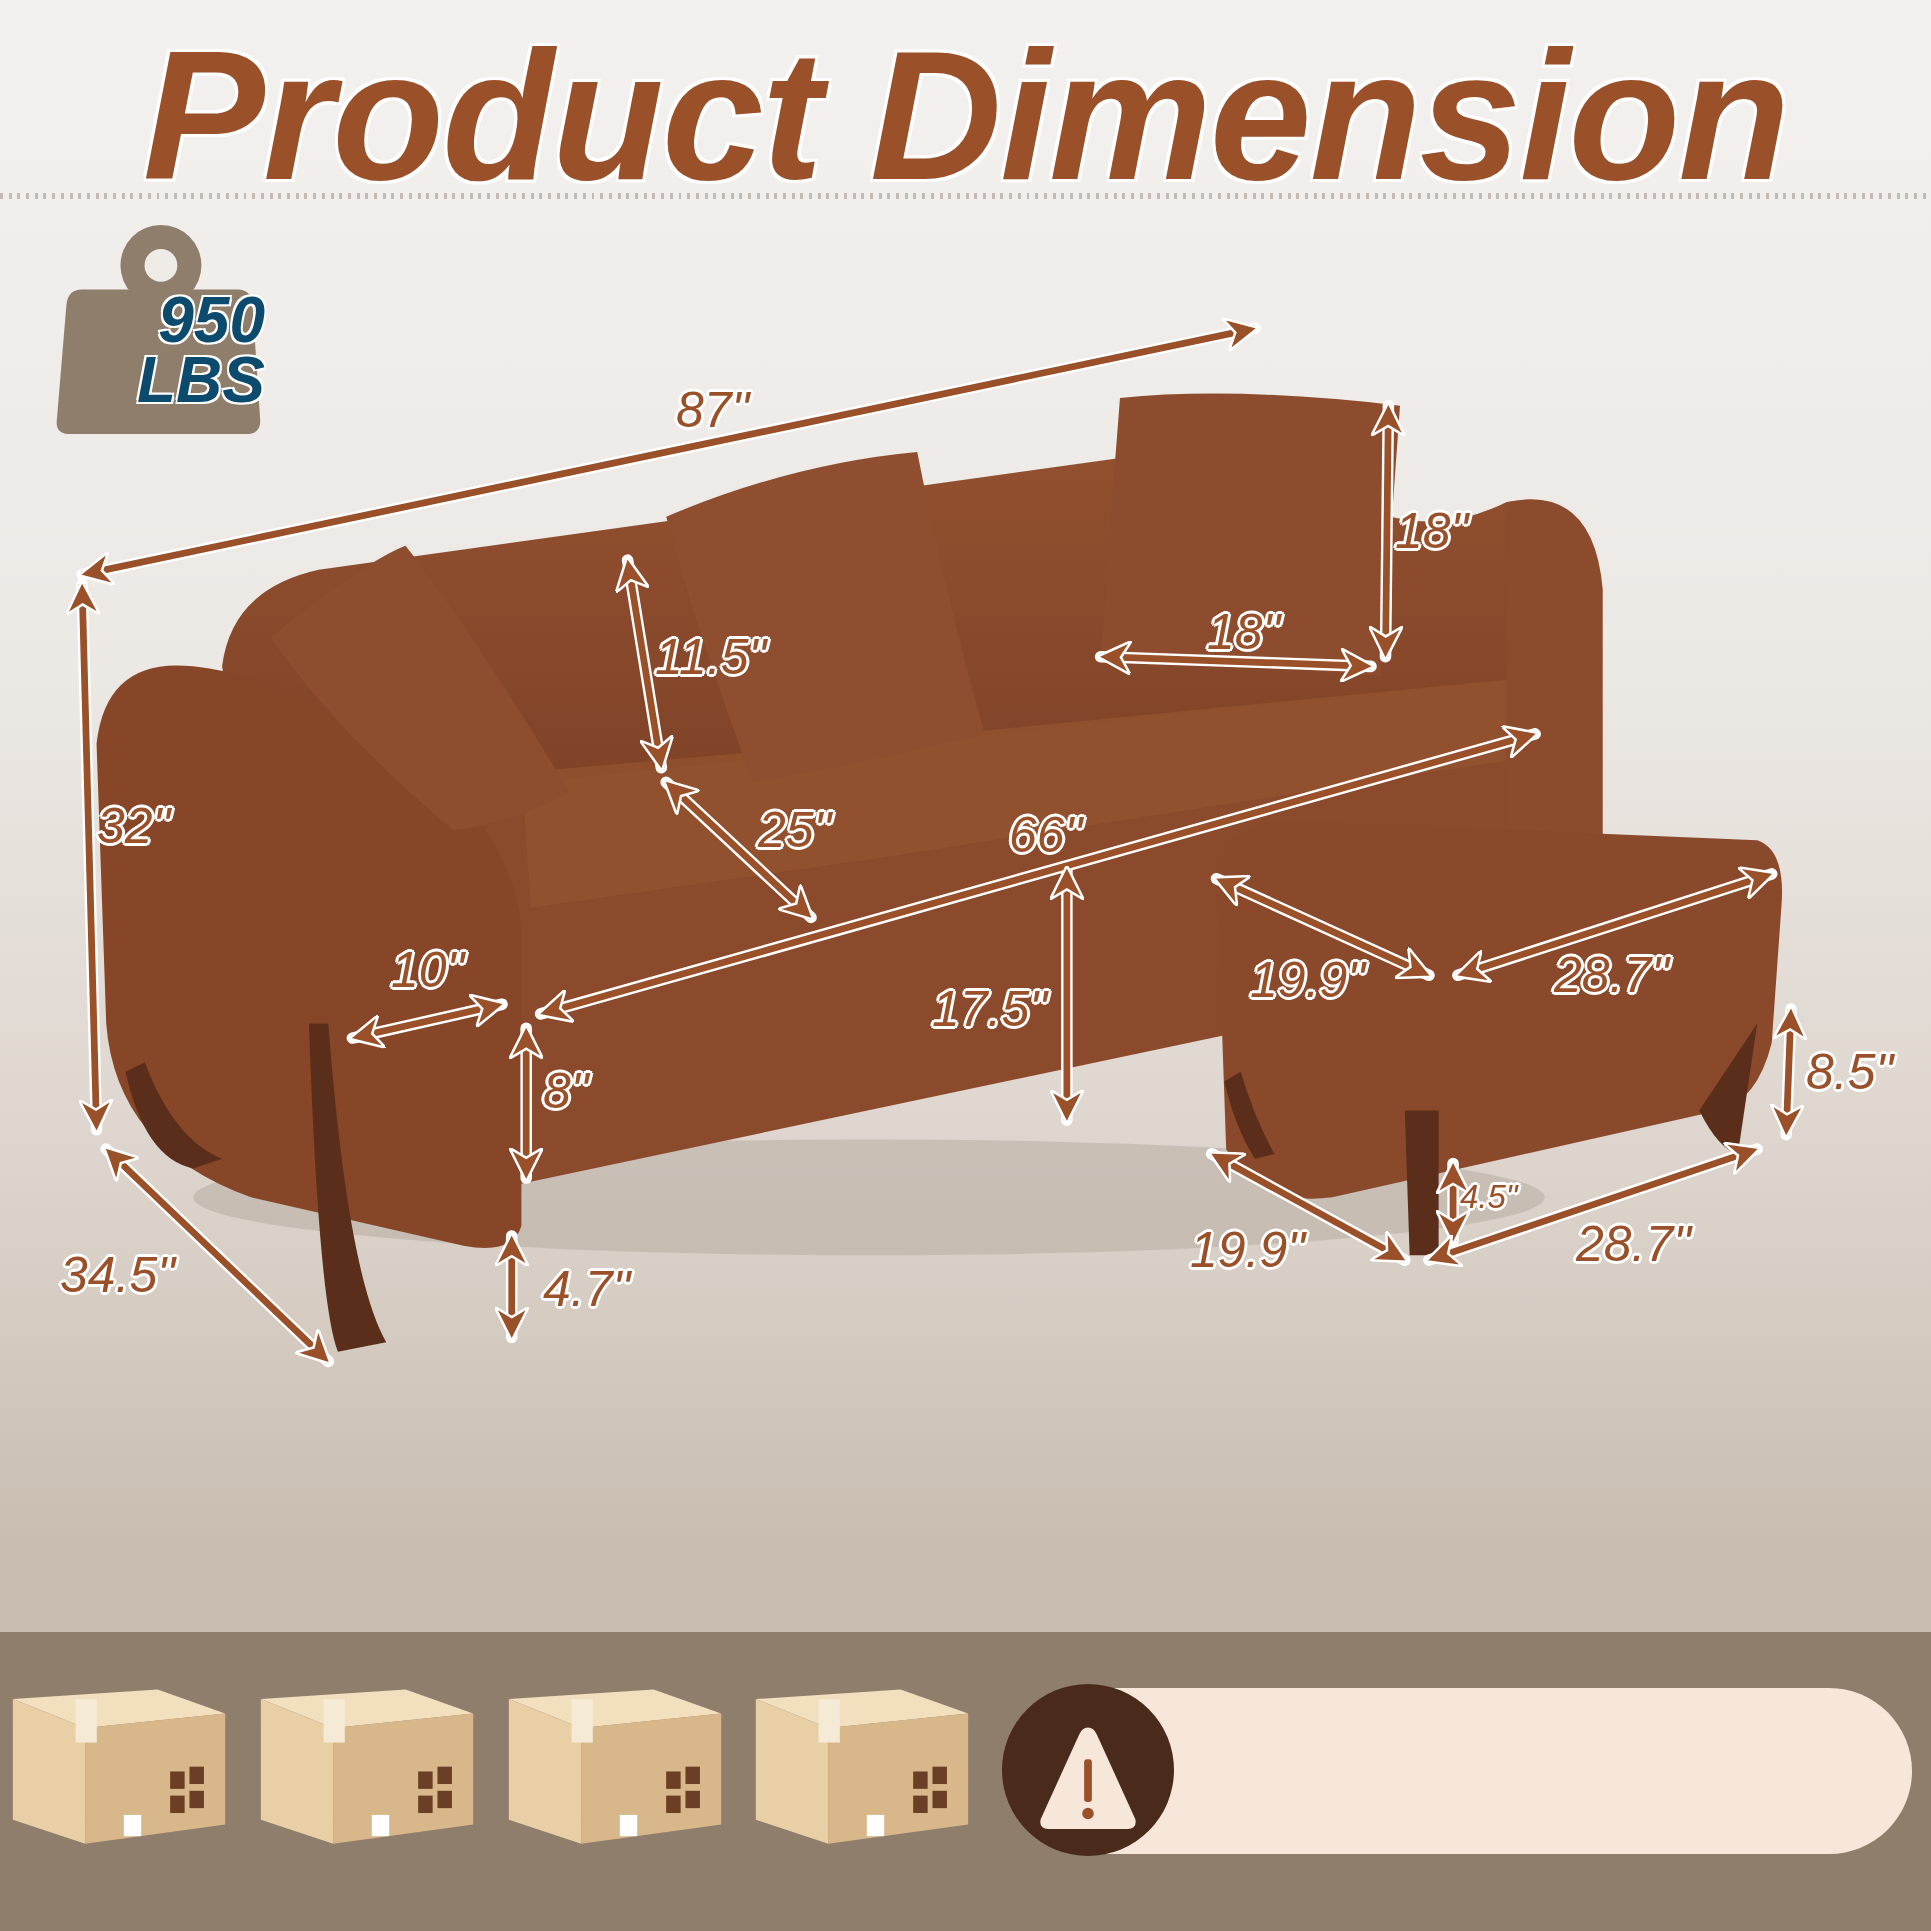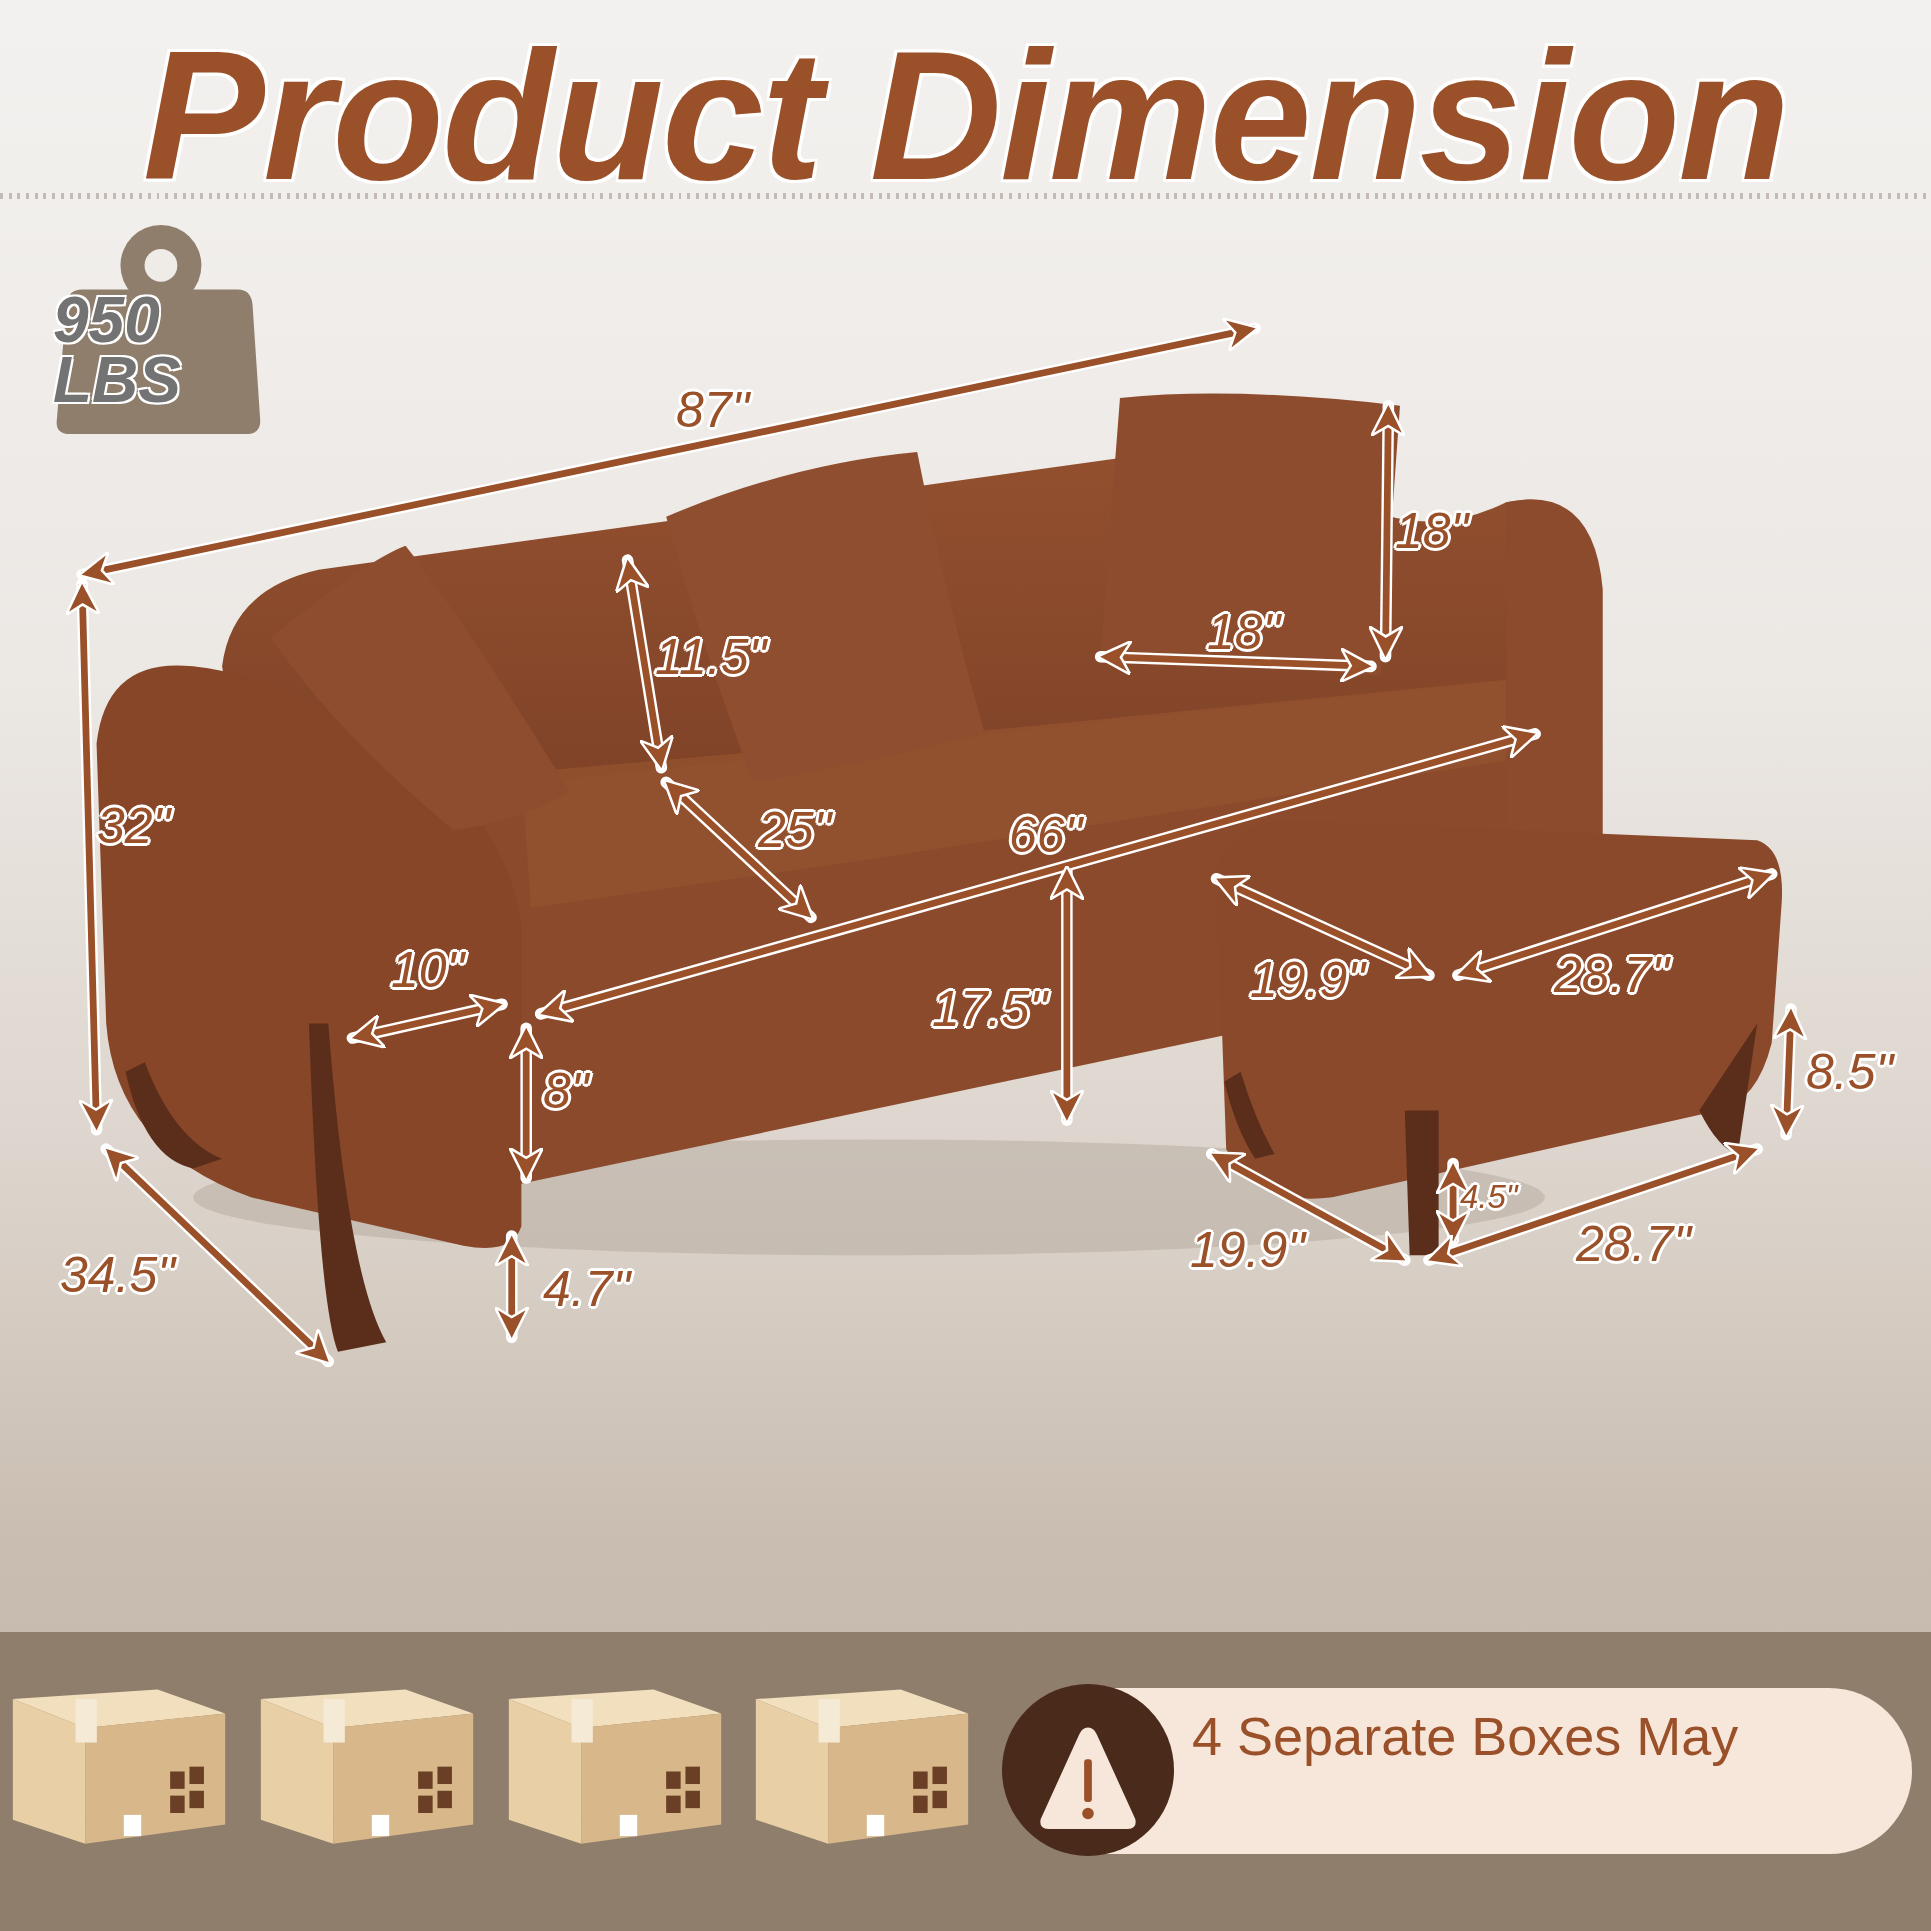--- a/index.html
+++ b/index.html
@@ -16,22 +16,22 @@
     text-shadow: 0 0 0 #fff, 2.9px 2.9px 0 #fff, -2.9px -2.9px 0 #fff, 2.9px -2.9px 0 #fff, -2.9px 2.9px 0 #fff;
     transform: scaleY(1.0);
   }
   .dots {
     position:absolute; left:0; top:193px; width:1931px; height:5.8px;
     background: repeating-linear-gradient(90deg, #9e9088 0 2.9px, transparent 2.9px 8.7px);
     opacity:.55;
   }
   .weight { position:absolute; left:53px; top:222px; width:212px; height:217px; }
   .weight-text {
-    position:absolute; left:0; top:68px; width:212px; text-align:left;
-    font-weight:bold; font-style:italic; font-size:64px; line-height:60px; color:#737373;
+    position:absolute; left:0; top:68px; width:212px; text-align:right;
+    font-weight:bold; font-style:italic; font-size:64px; line-height:60px; color:#0c4a6e;
     text-shadow: 1.9px 1.9px 0 #fff, -1.9px -1.9px 0 #fff, 1.9px -1.9px 0 #fff, -1.9px 1.9px 0 #fff;
   }
   .scene { position:absolute; left:0; top:0; width:1931px; height:1632px; }
   .dim-label {
     position:absolute; font-style:italic; font-size:50px; color:#9a5028; font-weight:normal;
     text-shadow: 1.9px 1.9px 0 #fff, -1.9px -1.9px 0 #fff, 1.9px -1.9px 0 #fff, -1.9px 1.9px 0 #fff, 0 2.9px 0 #fff, 0 -2.9px 0 #fff, 2.9px 0 0 #fff, -2.9px 0 0 #fff;
     white-space:nowrap;
   }
   .band {
     position:absolute; left:0; top:1632px; width:1931px; height:299px; background:#8f7e6c;
@@ -220,15 +220,14 @@
 
 <div class="notice"></div>
 <div class="notice-icon">
   <svg width="172" height="172" viewBox="0 0 178 178">
     <path d="M89 45 Q95 45 98 52 L138 140 Q140 150 130 150 L48 150 Q38 150 40 140 L80 52 Q83 45 89 45 Z" fill="#f7e7da"></path>
     <rect x="85" y="78" width="8" height="44" rx="3" fill="#9a5028"></rect>
     <circle cx="89" cy="134" r="6" fill="#9a5028"></circle>
   </svg>
 </div>
 <div class="notice-text">
-  <div>4 Separate Boxes May</div>
 </div>
 
 
 </body></html>

